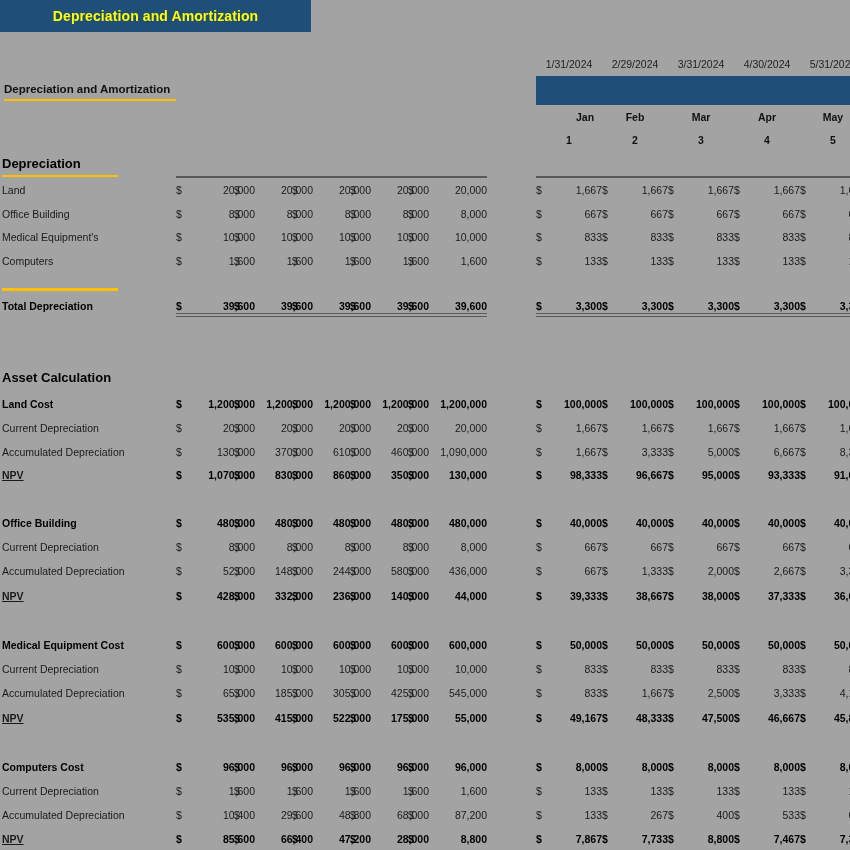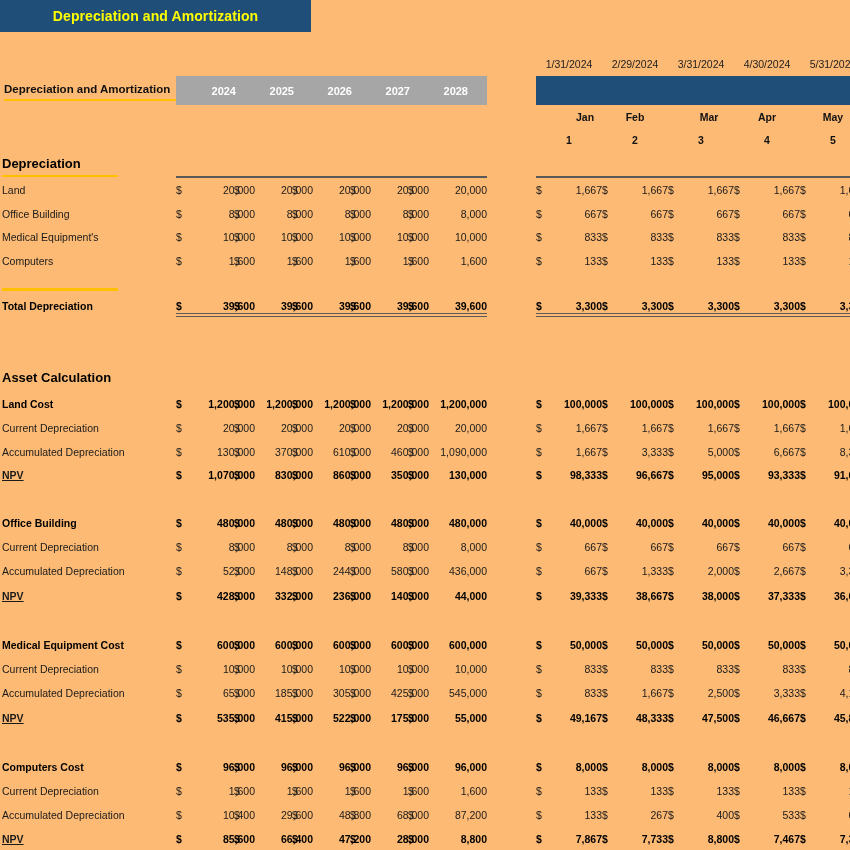--- a/index.html
+++ b/index.html
@@ -6,21 +6,21 @@
   html, body {
     margin: 0; padding: 0;
     width: 850px; height: 850px;
     background: #ffffff;
     font-family: "Liberation Sans", sans-serif;
     overflow: hidden;
   }
   #sheet {
     position: relative;
     width: 850px; height: 850px;
-    background: #fdba74;
+    background: #a3a3a3;
   }
 
   
   .title-banner {
     position: absolute;
     left: 0; top: 0;
     width: 311px; height: 32px;
     background: #1f4e79;
     display: flex;
     align-items: center;
@@ -183,27 +183,20 @@
 <div id="sheet">
 
   <div class="title-banner">
     <span class="t">Depreciation and Amortization</span>
   </div>
 
   <div class="left-panel">
 
     <div class="lbl-head">Depreciation and Amortization</div>
 
-    <div class="gray-band">
-      <span class="yr" style="left:4px">2024</span>
-      <span class="yr" style="left:62px">2025</span>
-      <span class="yr" style="left:120px">2026</span>
-      <span class="yr" style="left:178px">2027</span>
-      <span class="yr" style="left:236px">2028</span>
-    </div>
 
     <div class="sec-head underlined" style="top:156px">Depreciation</div>
     <div class="top-rule" style="left:176px; top:176px; width:311px;"></div>
 
     <div class="row-label" style="top:184px">Land</div>
     <div class="row-label" style="top:208px">Office Building</div>
     <div class="row-label" style="top:231px">Medical Equipment's</div>
     <div class="row-label" style="top:255px">Computers</div>
 
     <div class="gold-rule" style="top:288px"></div>
@@ -239,21 +232,21 @@
     <span class="rp-date" style="left:36px">1/31/2024</span>
     <span class="rp-date" style="left:102px">2/29/2024</span>
     <span class="rp-date" style="left:168px">3/31/2024</span>
     <span class="rp-date" style="left:234px">4/30/2024</span>
     <span class="rp-date" style="left:300px">5/31/2024</span>
 
     <div class="navy-band"></div>
 
     <span class="rp-mon" style="left:52px">Jan</span>
     <span class="rp-mon" style="left:102px">Feb</span>
-    <span class="rp-mon" style="left:176px">Mar</span>
+    <span class="rp-mon" style="left:168px">Mar</span>
     <span class="rp-mon" style="left:234px">Apr</span>
     <span class="rp-mon" style="left:300px">May</span>
 
     <span class="rp-num" style="left:36px">1</span>
     <span class="rp-num" style="left:102px">2</span>
     <span class="rp-num" style="left:168px">3</span>
     <span class="rp-num" style="left:234px">4</span>
     <span class="rp-num" style="left:300px">5</span>
 
     <div class="top-rule" style="left:36px; top:176px; width:320px;"></div>

